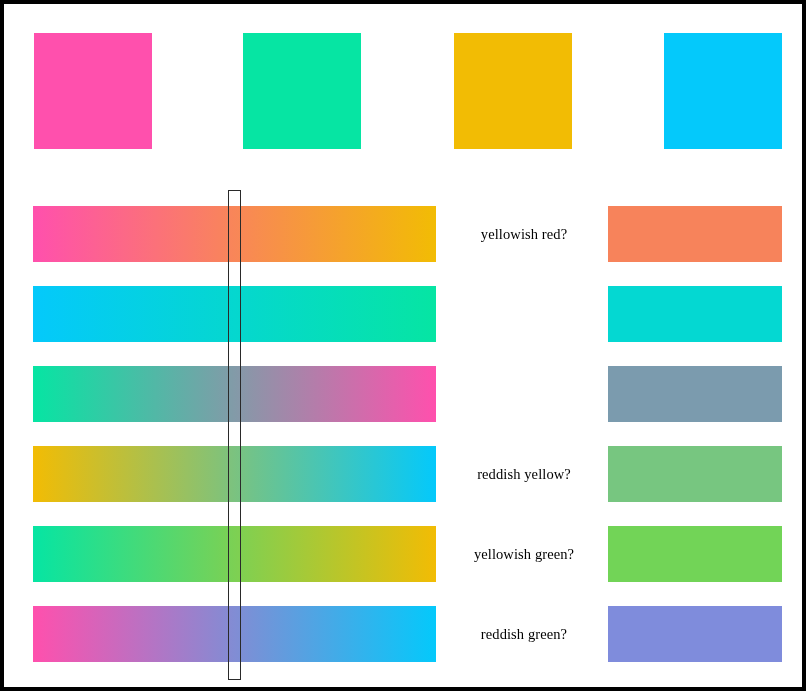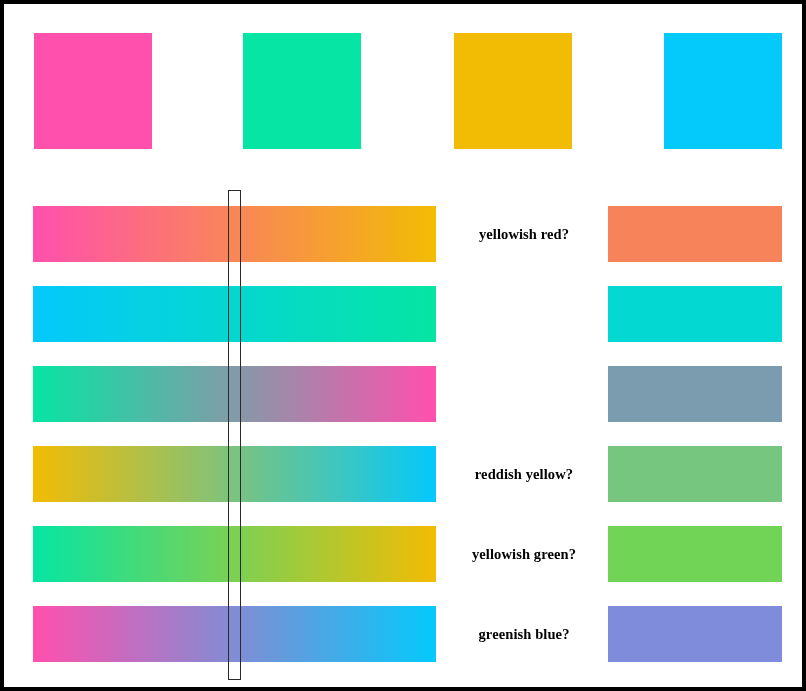--- a/index.html
+++ b/index.html
@@ -58,21 +58,20 @@
     top: 0;
     width: 160px;
     height: 56px;
     display: flex;
     align-items: center;
     justify-content: center;
     font-size: 14.5px;
     color: #000000;
     letter-spacing: 0.1px;
     white-space: nowrap;
-    font-weight: bold;
   }
   .grad-result {
     position: absolute;
     left: 604px;
     top: 0;
     width: 174px;
     height: 56px;
   }
   #selection-rect {
     position: absolute;
@@ -123,21 +122,21 @@
     </div>
 
     <div class="grad-row" style="top: 342px;">
       <div class="grad-bar" style="background: linear-gradient(to right, rgb(6, 229, 163) 0%, rgb(242, 188, 4) 100%);"></div>
       <div class="grad-label">yellowish green?</div>
       <div class="grad-result" style="background: rgb(114, 212, 87);"></div>
     </div>
 
     <div class="grad-row" style="top: 422px;">
       <div class="grad-bar" style="background: linear-gradient(to right, rgb(255, 80, 173) 0%, rgb(4, 201, 251) 100%);"></div>
-      <div class="grad-label">greenish blue?</div>
+      <div class="grad-label">reddish green?</div>
       <div class="grad-result" style="background: rgb(127, 140, 220);"></div>
     </div>
 
   </div>
 
   <div id="selection-rect" style="left: 224px; top: 186px; width: 13px; height: 490px; border-color: rgb(42, 42, 42);"></div>
 
 </div>
 
 </body></html>

